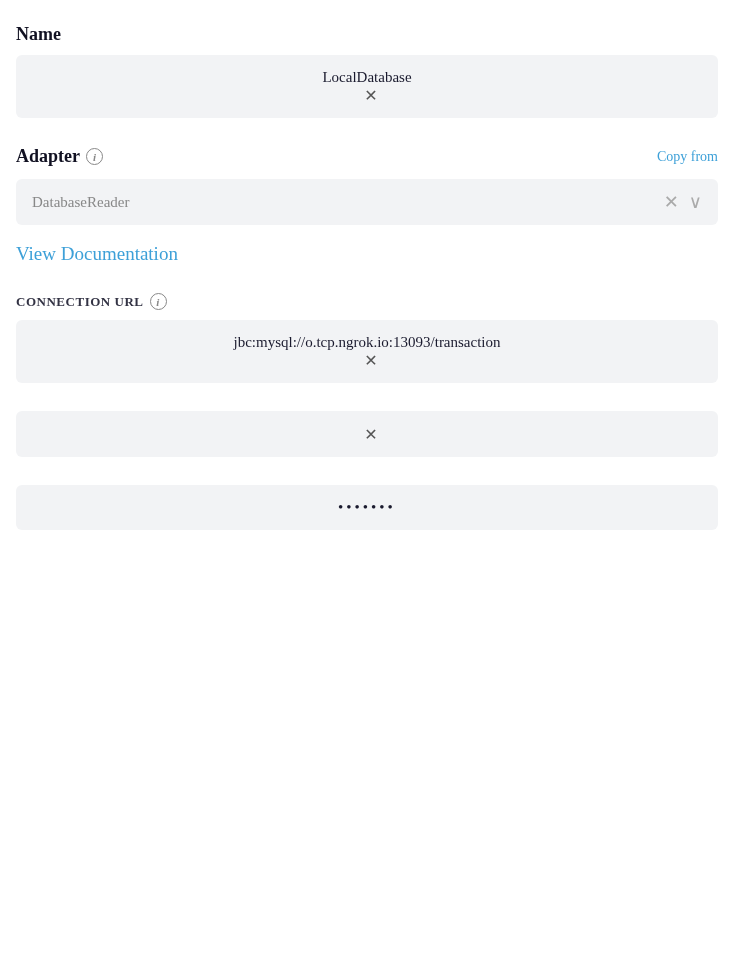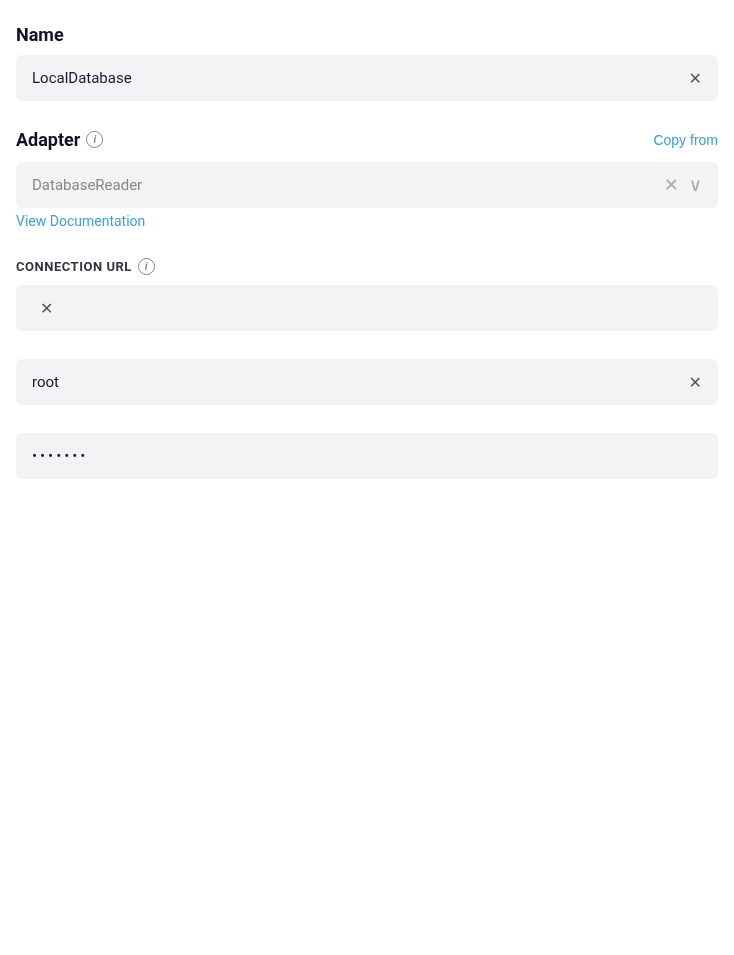--- a/index.html
+++ b/index.html
@@ -1,18 +1,19 @@
 <!DOCTYPE html>
 <html><head>
   <meta charset="utf-8">
   <style>
     * {
       box-sizing: border-box;
       margin: 0;
       padding: 0;
+      font-family: Liberation Serif, serif;
     }
 
     body {
       font-family: -apple-system, BlinkMacSystemFont, 'Segoe UI', Roboto, sans-serif;
       background: #ffffff;
       width: 734px;
       min-height: 955px;
       padding: 24px 16px;
       color: #1a1a2e;
     }
@@ -55,20 +56,21 @@
       flex-shrink: 0;
     }
 
     .field-row {
       display: flex;
       align-items: center;
       background: #f2f3f5;
       border-radius: 6px;
       padding: 14px 16px;
       position: relative;
+      flex-direction: column;
     }
 
     .field-value {
       flex: 1;
       font-size: 15px;
       color: #2d7ab5;
       background: transparent;
       border: none;
       outline: none;
       min-width: 0;
@@ -122,23 +124,23 @@
       background: none;
       border: none;
       color: #3da0d8;
       font-size: 14px;
       cursor: pointer;
       font-weight: 500;
     }
 
     .view-docs-link {
       display: inline-block;
-      margin-top: 5px;
+      margin-top: 18px;
       color: #3da0d8;
-      font-size: 14px;
+      font-size: 19px;
       cursor: pointer;
       text-decoration: none;
     }
 
     .password-dots {
       font-size: 15px;
       color: #1a1a2e;
       letter-spacing: 3px;
     }
 
@@ -186,29 +188,29 @@
 </div>
 
 <div class="section">
   <div class="section-label">
     <span>CONNECTION URL</span>
     <span class="info-icon">
       <span>i</span>
     </span>
   </div>
   <div class="field-row">
+    <span class="field-value dark">jbc:mysql://o.tcp.ngrok.io:13093/transaction</span>
     <button class="clear-btn">
       <span class="x-symbol">✕</span>
     </button>
   </div>
 </div>
 
 <div class="section">
   <div class="field-row">
-    <span class="field-value dark">root</span>
     <button class="clear-btn">
       <span class="x-symbol">✕</span>
     </button>
   </div>
 </div>
 
 <div class="section">
   <div class="field-row">
     <span class="field-value dark password-dots">•••••••</span>
   </div>

